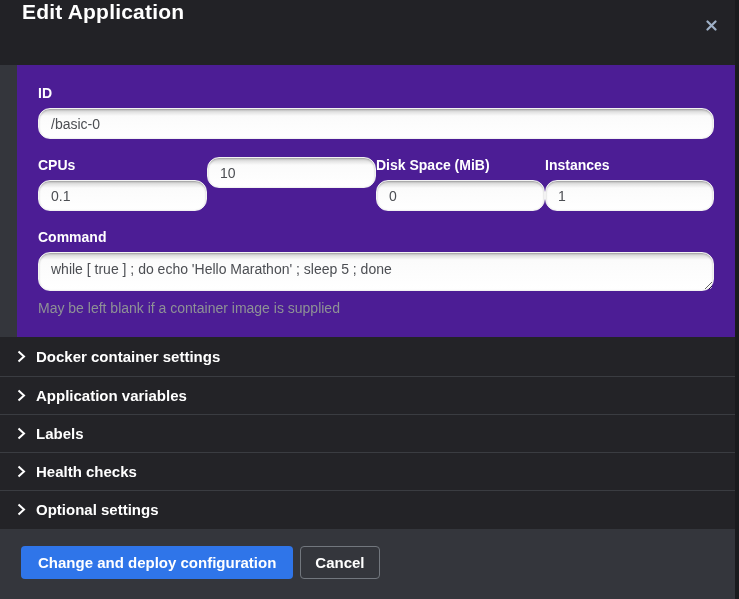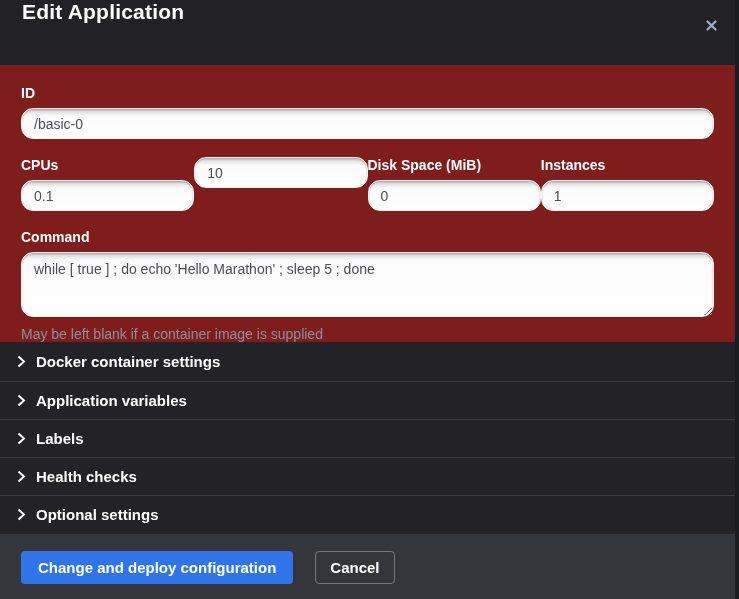--- a/index.html
+++ b/index.html
@@ -39,22 +39,23 @@
     width: 18px;
     height: 18px;
     cursor: pointer;
     display: flex;
     align-items: center;
     justify-content: center;
   }
   
   .modal-body {
     flex: 0 0 272px;
-    background: #7f1d1d;
+    background: #4c1d95;
     padding: 20px 21px 0 21px;
+    margin-left: 17px;
   }
   .field-label {
     display: block;
     color: #ffffff;
     font-size: 14px;
     font-weight: 700;
     margin-bottom: 7px;
   }
   .text-input, .text-area {
     width: 100%;
@@ -63,21 +64,21 @@
     border-radius: 12px;
     box-shadow: inset 0 1px 2px rgba(0,0,0,0.25);
     color: #4c4e53;
     font-family: "Liberation Sans", sans-serif;
     font-size: 14px;
     padding: 5px 12px;
     outline: none;
   }
   .text-input { height: 31px; }
   .text-area {
-    height: 65px;
+    height: 39px;
     resize: vertical;
     padding-top: 7px;
     line-height: 1.3;
   }
   .row-4 {
     display: grid;
     grid-template-columns: repeat(4, 1fr);
     column-gap: 0;
     margin-top: 18px;
   }
@@ -114,21 +115,20 @@
     font-size: 15px;
     font-weight: 700;
   }
   
   .modal-footer {
     flex: 1 1 auto;
     background: #34363c;
     padding: 17px 0 16px 21px;
     display: flex;
     align-items: flex-start;
-    gap: 15px;
   }
   .btn {
     height: 33px;
     border-radius: 4px;
     font-family: "Liberation Sans", sans-serif;
     font-size: 15px;
     font-weight: 600;
     cursor: pointer;
     display: inline-flex;
     align-items: center;

